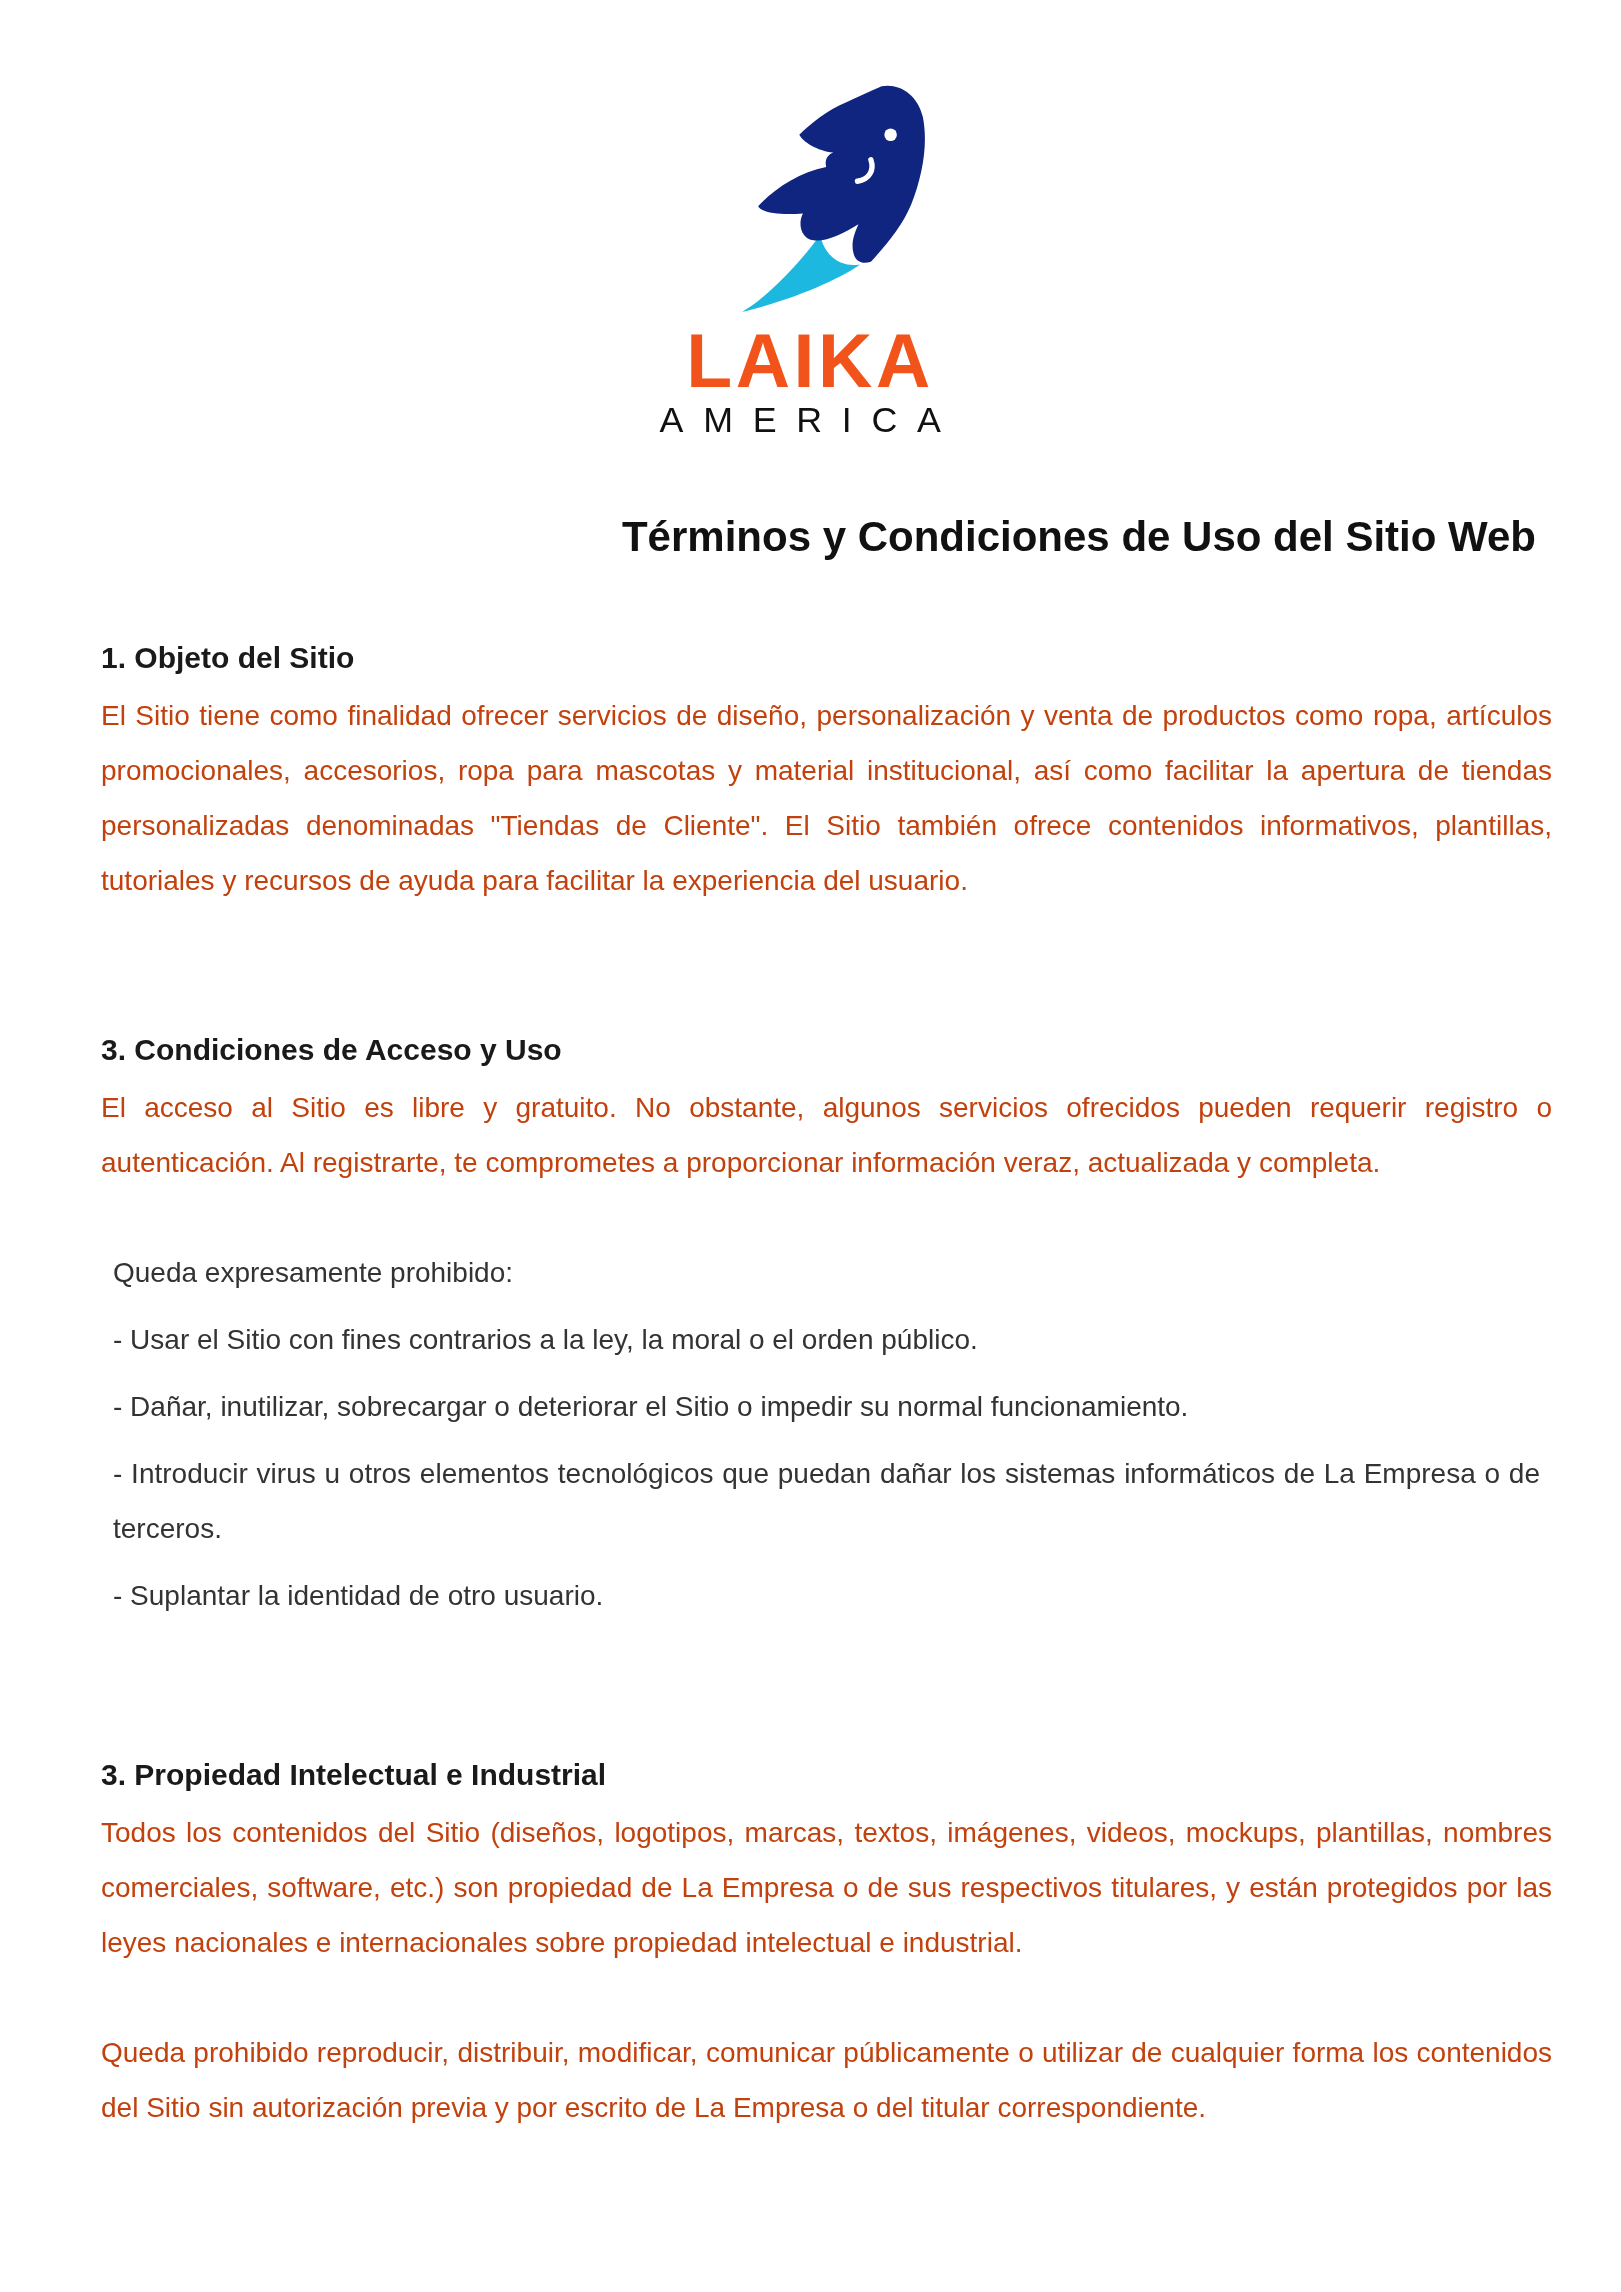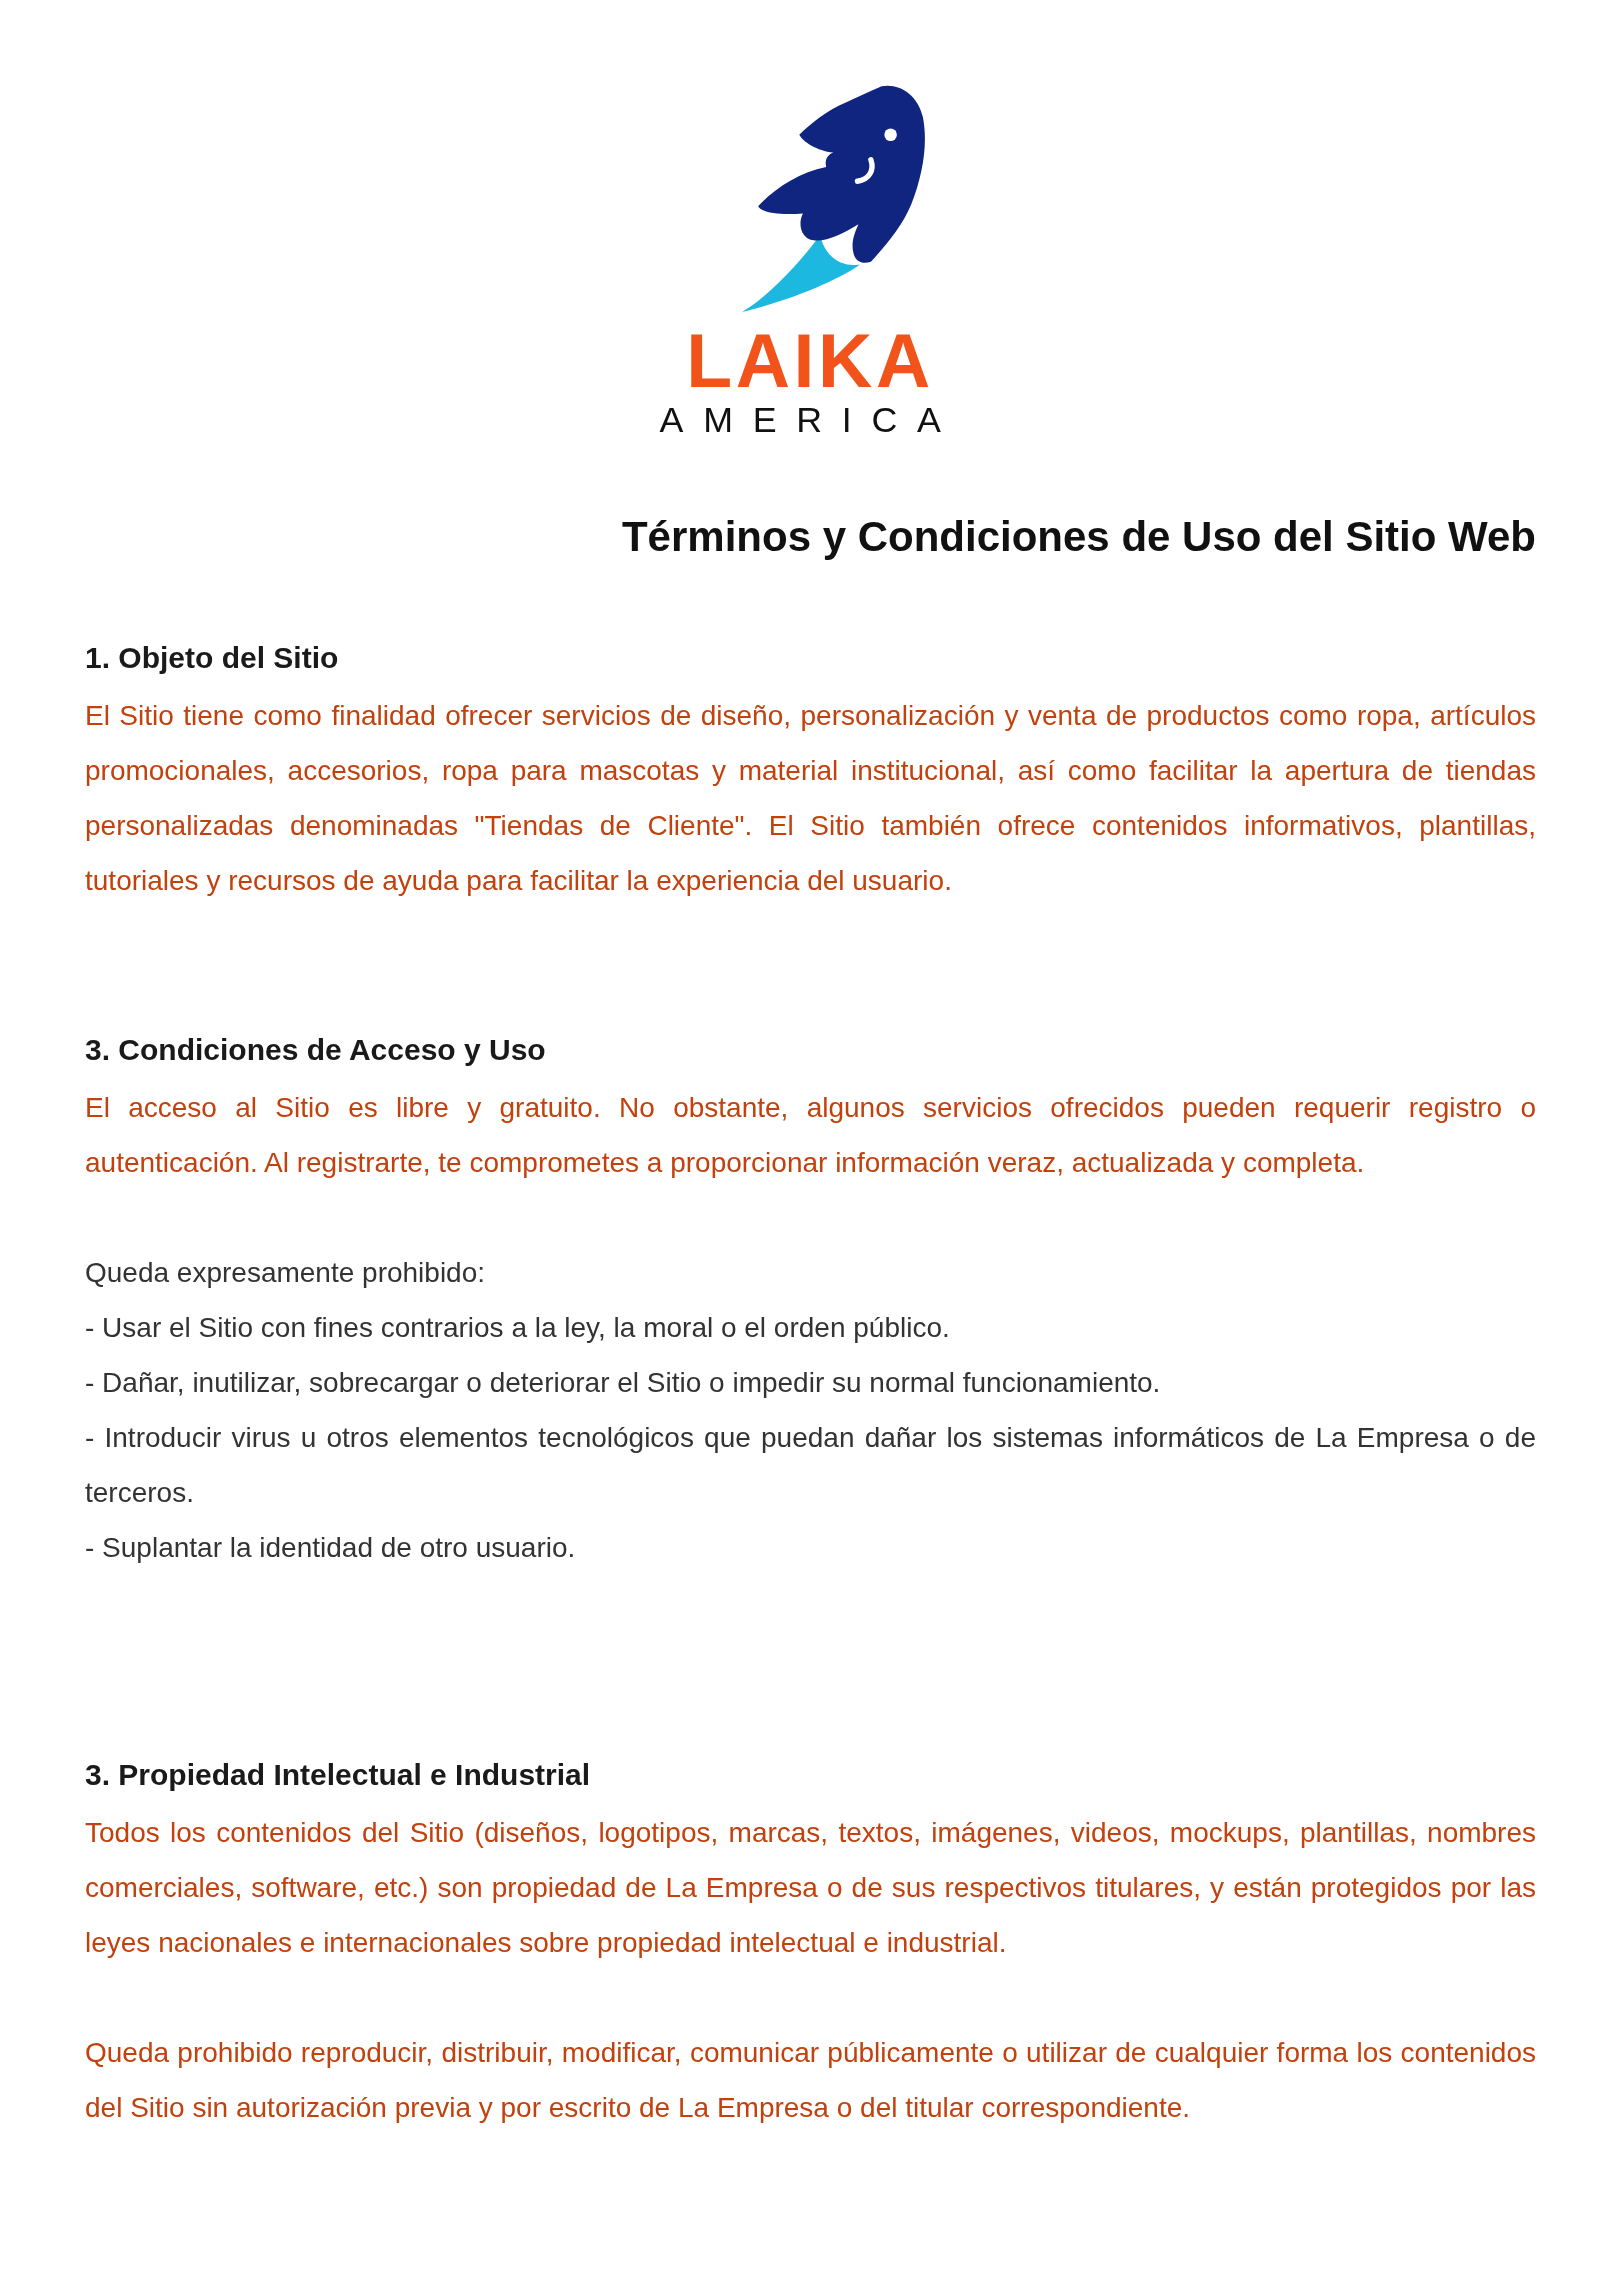--- a/index.html
+++ b/index.html
@@ -36,21 +36,21 @@
       width: 1451px;
       text-align: right;
       font-size: 42px;
       font-weight: bold;
       color: #111111;
       margin: 0;
       line-height: 1.2;
     }
     .section {
       position: absolute;
-      left: 0;
+      left: 16px;
       width: 1451px;
     }
     .section h2 {
       margin: 0 0 10.7px 0;
       font-size: 30px;
       font-weight: bold;
       color: #1a1a1a;
       line-height: 1.3;
     }
     .section p {
@@ -61,21 +61,21 @@
       color: #c2410c;
     }
     .section p + p { margin-top: 55px; }
     .list-block { margin-top: 55px; }
     .list-block .lead,
     .list-block .item {
       font-size: 28px;
       line-height: 55px;
       color: #333333;
       text-align: justify;
-      margin: 0;
+      margin: 12px;
     }
   </style>
 </head>
 <body>
 
 <div class="logo">
   <svg width="309" height="358" viewBox="0 0 345 400" xmlns="http://www.w3.org/2000/svg">
     <path d="M83 172 C 60 205, 20 245, -4 258 C 40 248, 100 225, 128 205 C 110 208, 90 200, 83 172 Z" fill="#1CB8E0" transform="translate(100,0)"></path>
     <path d="M172 -4 C 190 -8, 212 4, 218 30 C 224 60, 218 95, 205 128 C 195 152, 178 172, 160 192
              C 150 195, 142 192, 140 180 C 138 168, 142 160, 146 150 C 130 160, 110 170, 96 168

